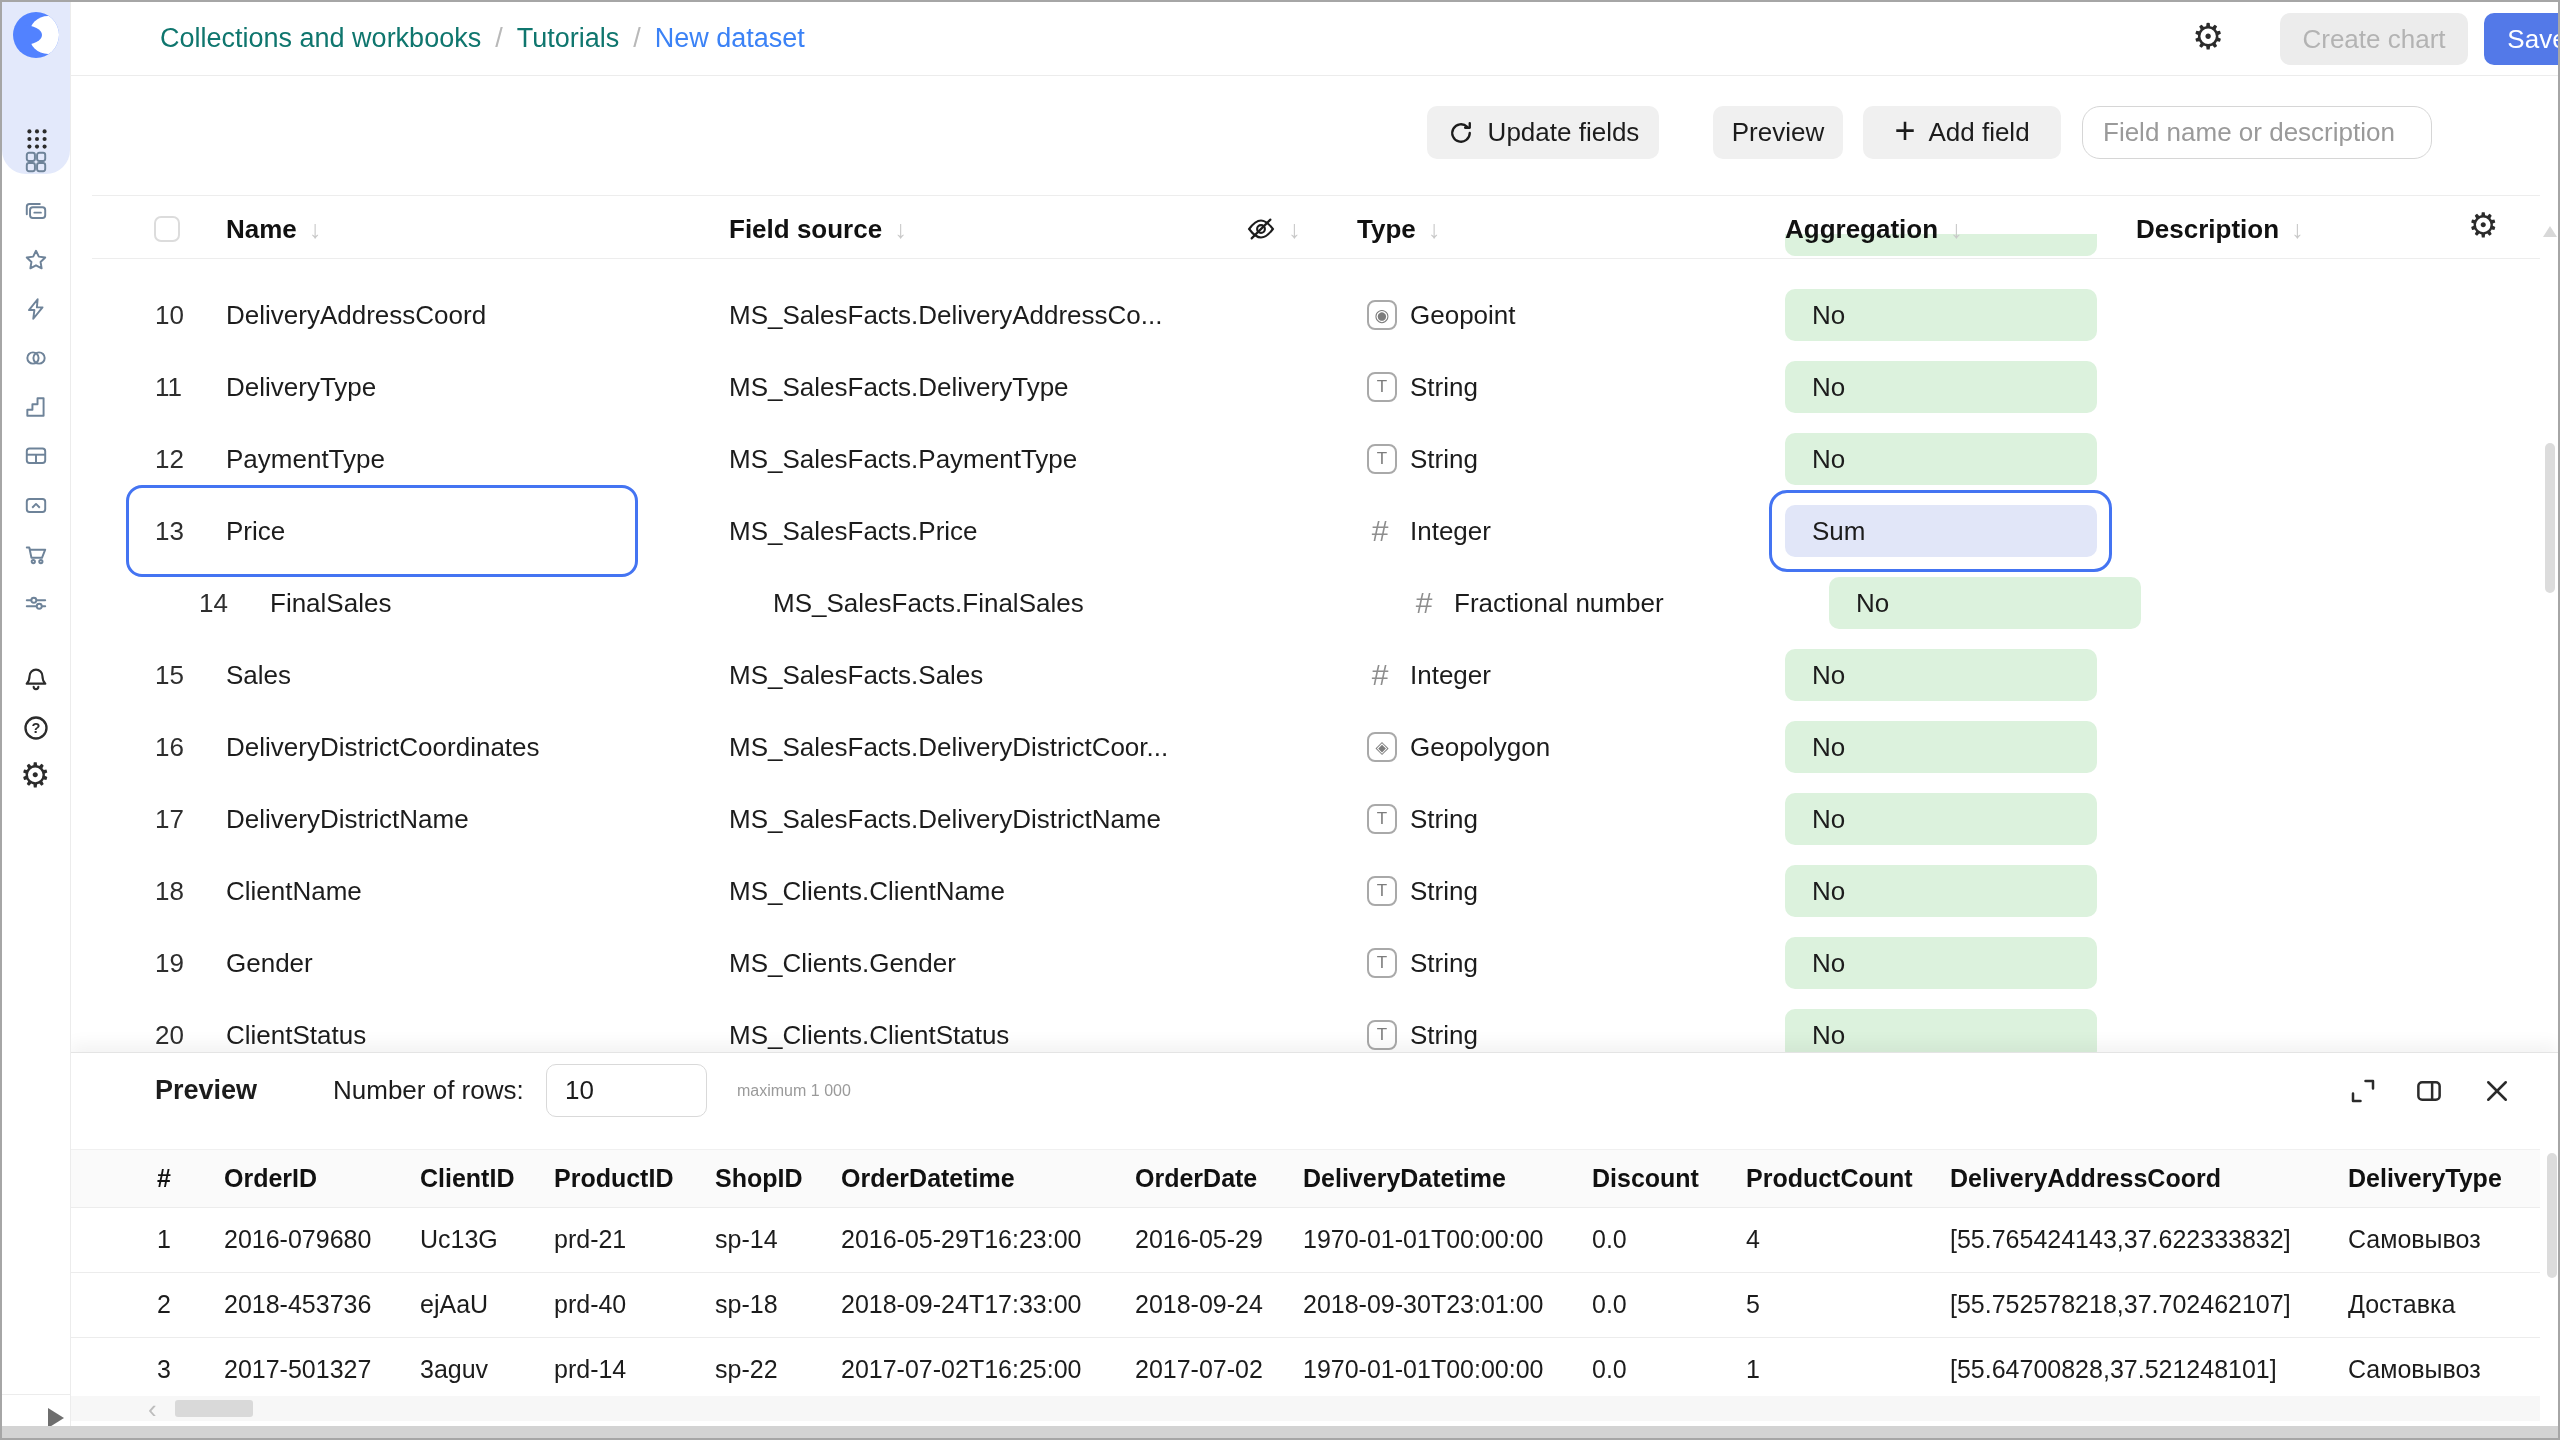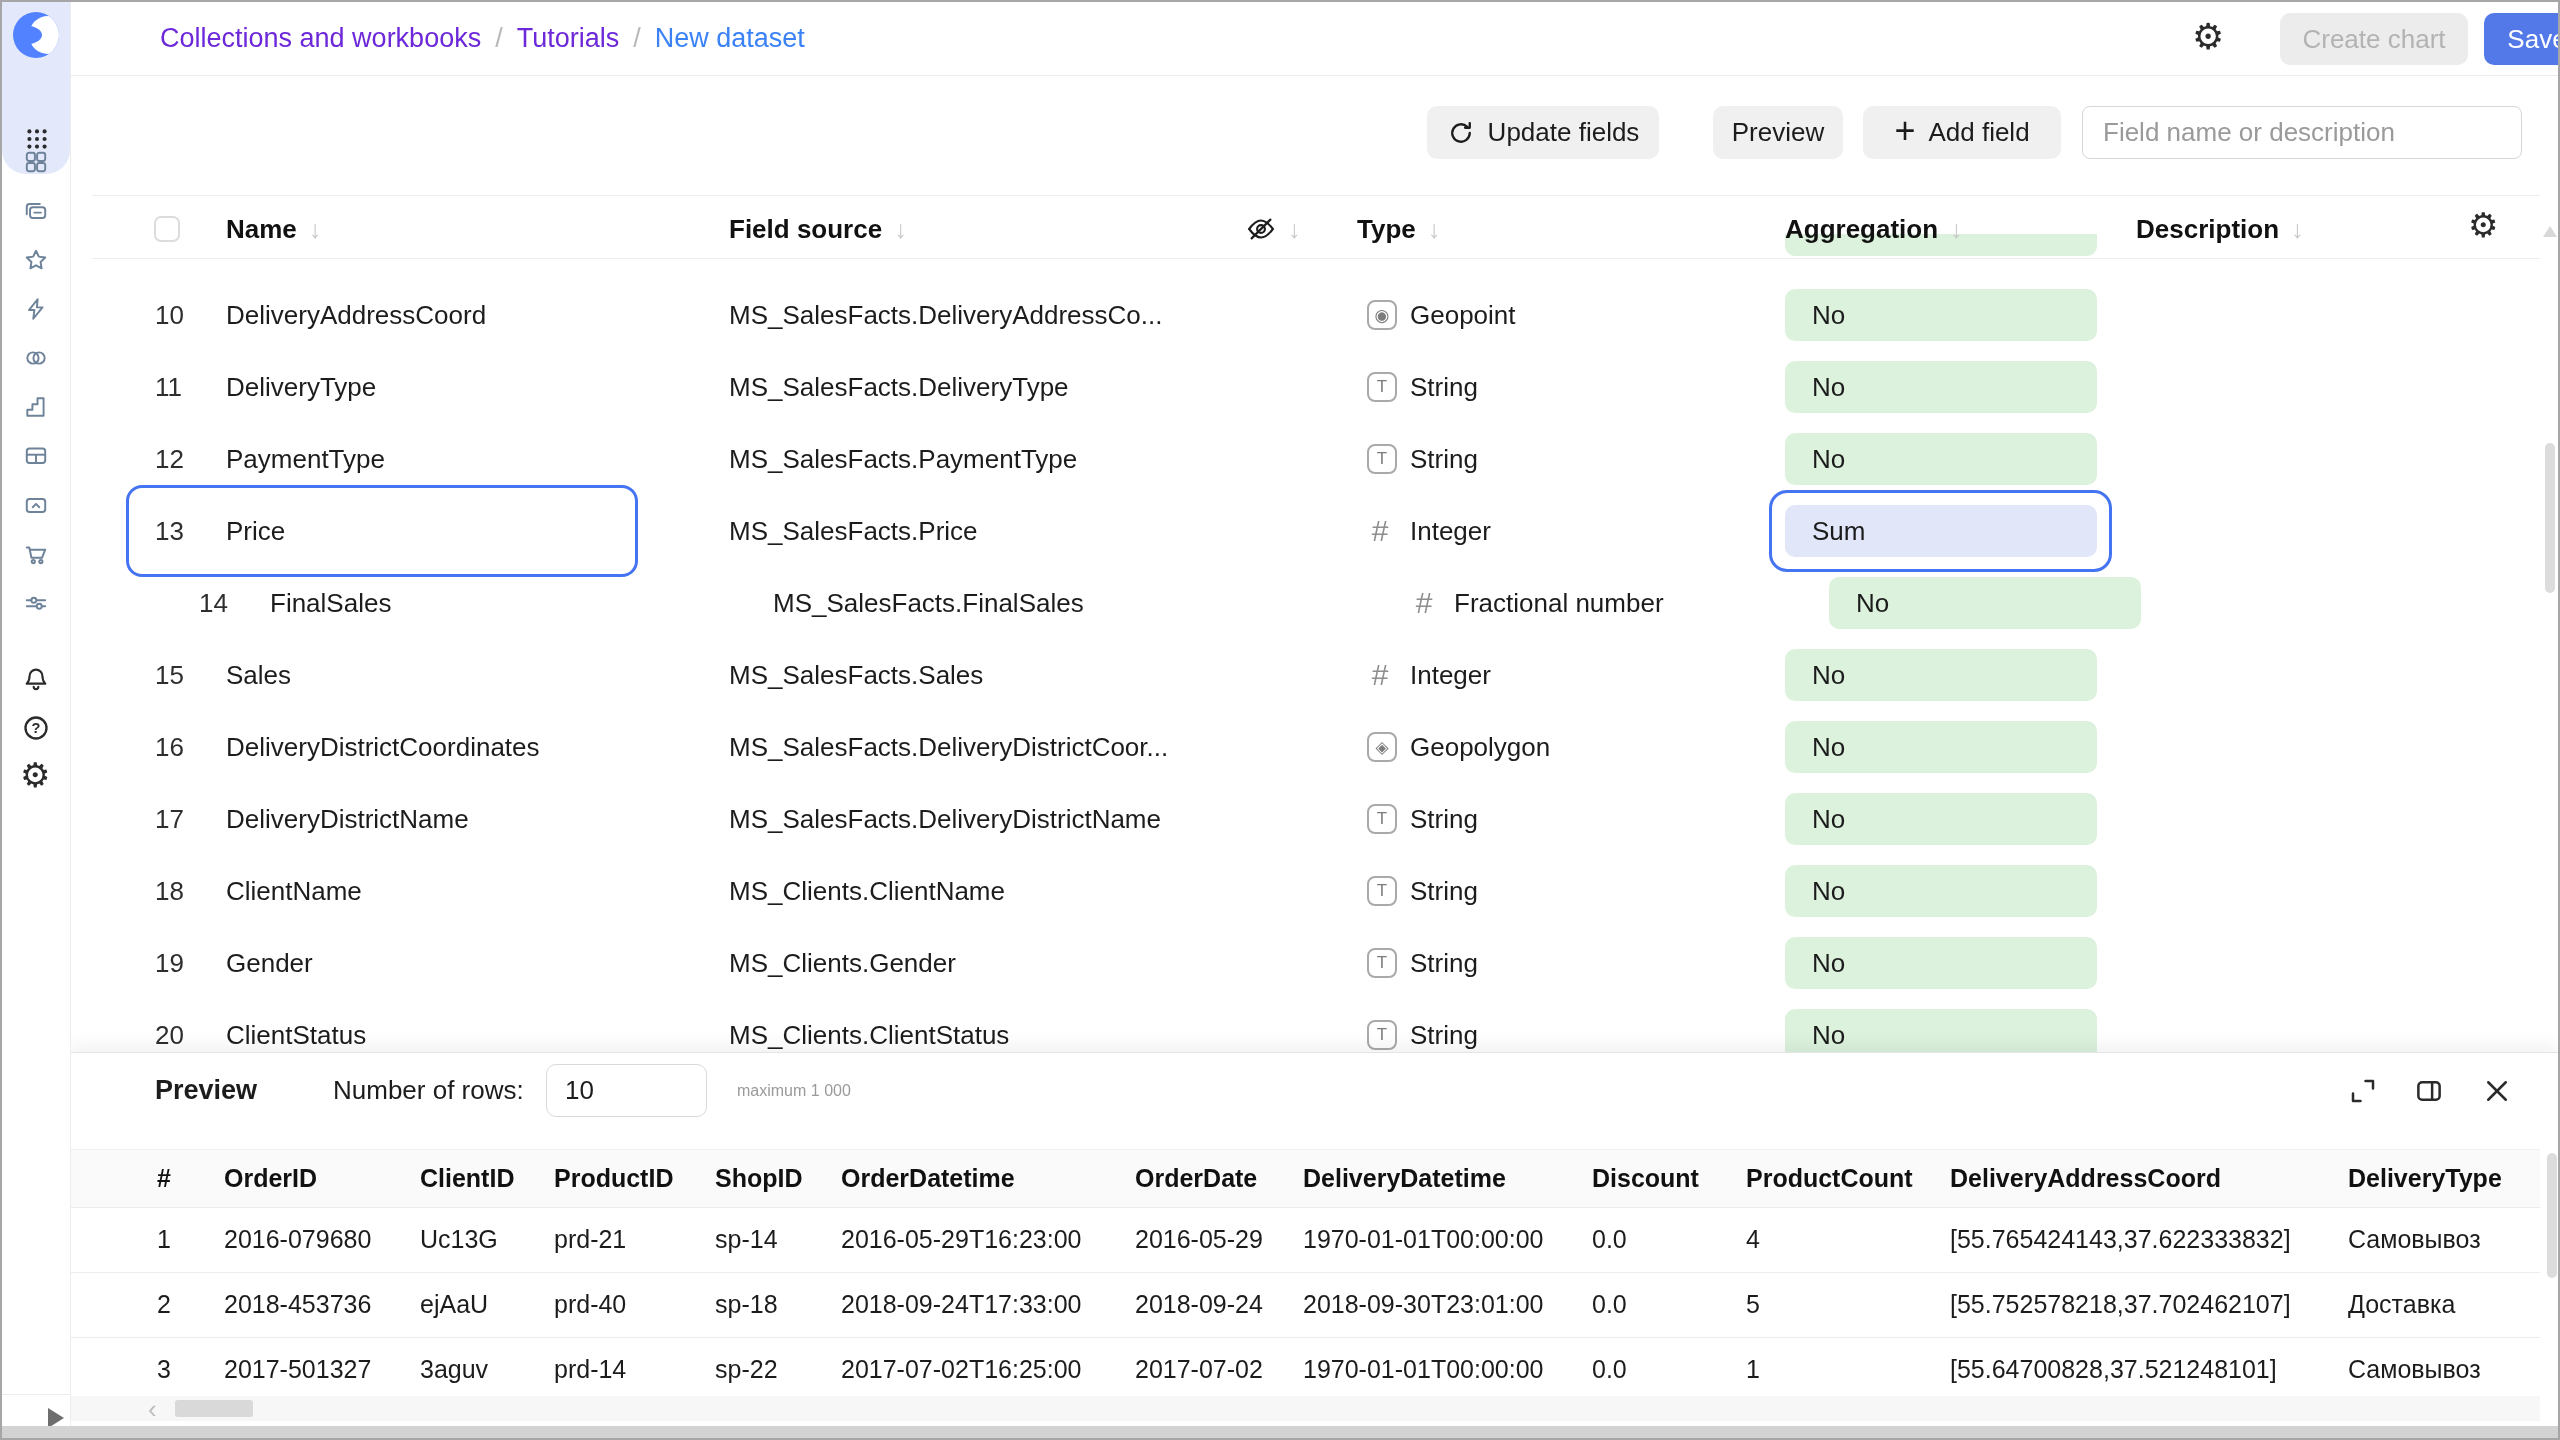--- a/index.html
+++ b/index.html
@@ -16,40 +16,40 @@
   #logo::after{content:'';position:absolute;left:10px;top:13px;width:19px;height:20px;background:#5282ff;border-radius:0 100% 100% 0 / 0 50% 50% 0;}
   .side-ic{position:absolute;left:21px;width:26px;height:26px;}
   .slate{stroke:#6e8399;}
   .dark{stroke:#2b2b2b;}
   #sidebar-sep{position:absolute;left:0;right:0;top:1392px;border-top:1px solid #ececec;}
   #expand-tri{position:absolute;left:46px;top:1406px;width:0;height:0;border-top:10px solid transparent;border-bottom:10px solid transparent;border-left:16px solid #6e6e6e;}
 
   
   #topbar{position:absolute;left:68px;top:0;right:0;height:73px;border-bottom:1px solid #ececec;background:#fff;}
   #breadcrumb{position:absolute;left:90px;top:0;height:73px;display:flex;align-items:center;font-size:27px;}
-  #breadcrumb .crumb{color:#6d28d9;}
+  #breadcrumb .crumb{color:#0f766e;}
   #breadcrumb .sep{color:#b9b9b9;margin:0 14px;}
   #breadcrumb .current{color:#3b82f6;}
   .gear-glyph{font-size:36px;color:#2b2b2b;line-height:1;}
   #header-gear{position:absolute;left:2122px;top:17px;}
   .btn{position:absolute;top:11px;height:52px;border-radius:10px;display:flex;align-items:center;justify-content:center;font-size:26px;box-sizing:border-box;cursor:default;}
   #btn-create-chart{left:2210px;width:188px;background:#ececec;color:#b3b3b3;}
   #btn-save{left:2414px;width:106px;background:#5379e8;color:#fff;}
 
   
   #tabs{position:absolute;left:145px;top:103px;height:54px;background:#f0f0f0;border-radius:12px;display:flex;align-items:center;padding:0 6px;box-sizing:border-box;}
   .tab{padding:0 26px;height:44px;line-height:44px;font-size:26px;color:#3d3d3d;border-radius:9px;}
   .tab.active{background:#fff;color:#111;box-shadow:0 1px 3px rgba(0,0,0,.08);}
   .tab.disabled{color:#bdbdbd;}
   .toolbtn{position:absolute;top:104px;height:53px;background:#f0f0f0;border-radius:10px;display:flex;align-items:center;justify-content:center;gap:13px;font-size:26px;color:#1c1c1c;box-sizing:border-box;}
   #btn-update{left:1425px;width:232px;align-items:center;}
   #btn-preview{left:1711px;width:130px;}
   #btn-addfield{left:1861px;width:198px;}
   .plus-glyph{font-size:36px;font-weight:300;line-height:1;margin-top:-3px;}
-  #field-search{position:absolute;left:2080px;top:104px;width:440px;height:53px;border:1px solid #d6d6d6;border-radius:8px;box-sizing:border-box;font-size:26px;padding:0 20px;color:#1c1c1c;outline:none;font-family:inherit;}
+  #field-search{position:absolute;left:2080px;top:104px;width:350px;height:53px;border:1px solid #d6d6d6;border-radius:18px;box-sizing:border-box;font-size:26px;padding:0 20px;color:#1c1c1c;outline:none;font-family:inherit;}
   #field-search::placeholder{color:#9a9a9a;}
 
   
   #ft-topline{position:absolute;left:90px;right:18px;top:193px;border-top:1px solid #ededed;}
   #ft-headline{position:absolute;left:90px;right:18px;top:256px;border-top:1px solid #ededed;z-index:2;}
   .fth{position:absolute;top:205px;height:44px;display:flex;align-items:center;font-size:26px;font-weight:600;color:#111;gap:12px;z-index:3;}
   .sort-arrow{color:#c9c9c9;font-size:25px;font-weight:400;}
   #ft-checkbox{position:absolute;left:152px;top:214px;width:26px;height:26px;border:2px solid #dcdcdc;border-radius:7px;box-sizing:border-box;background:#fff;z-index:3;}
   #ft-gear{position:absolute;left:2466px;top:206px;z-index:3;}
   #ft-scrollup{position:absolute;left:2541px;top:224px;width:0;height:0;border-left:7px solid transparent;border-right:7px solid transparent;border-bottom:11px solid #d8d8d8;}

